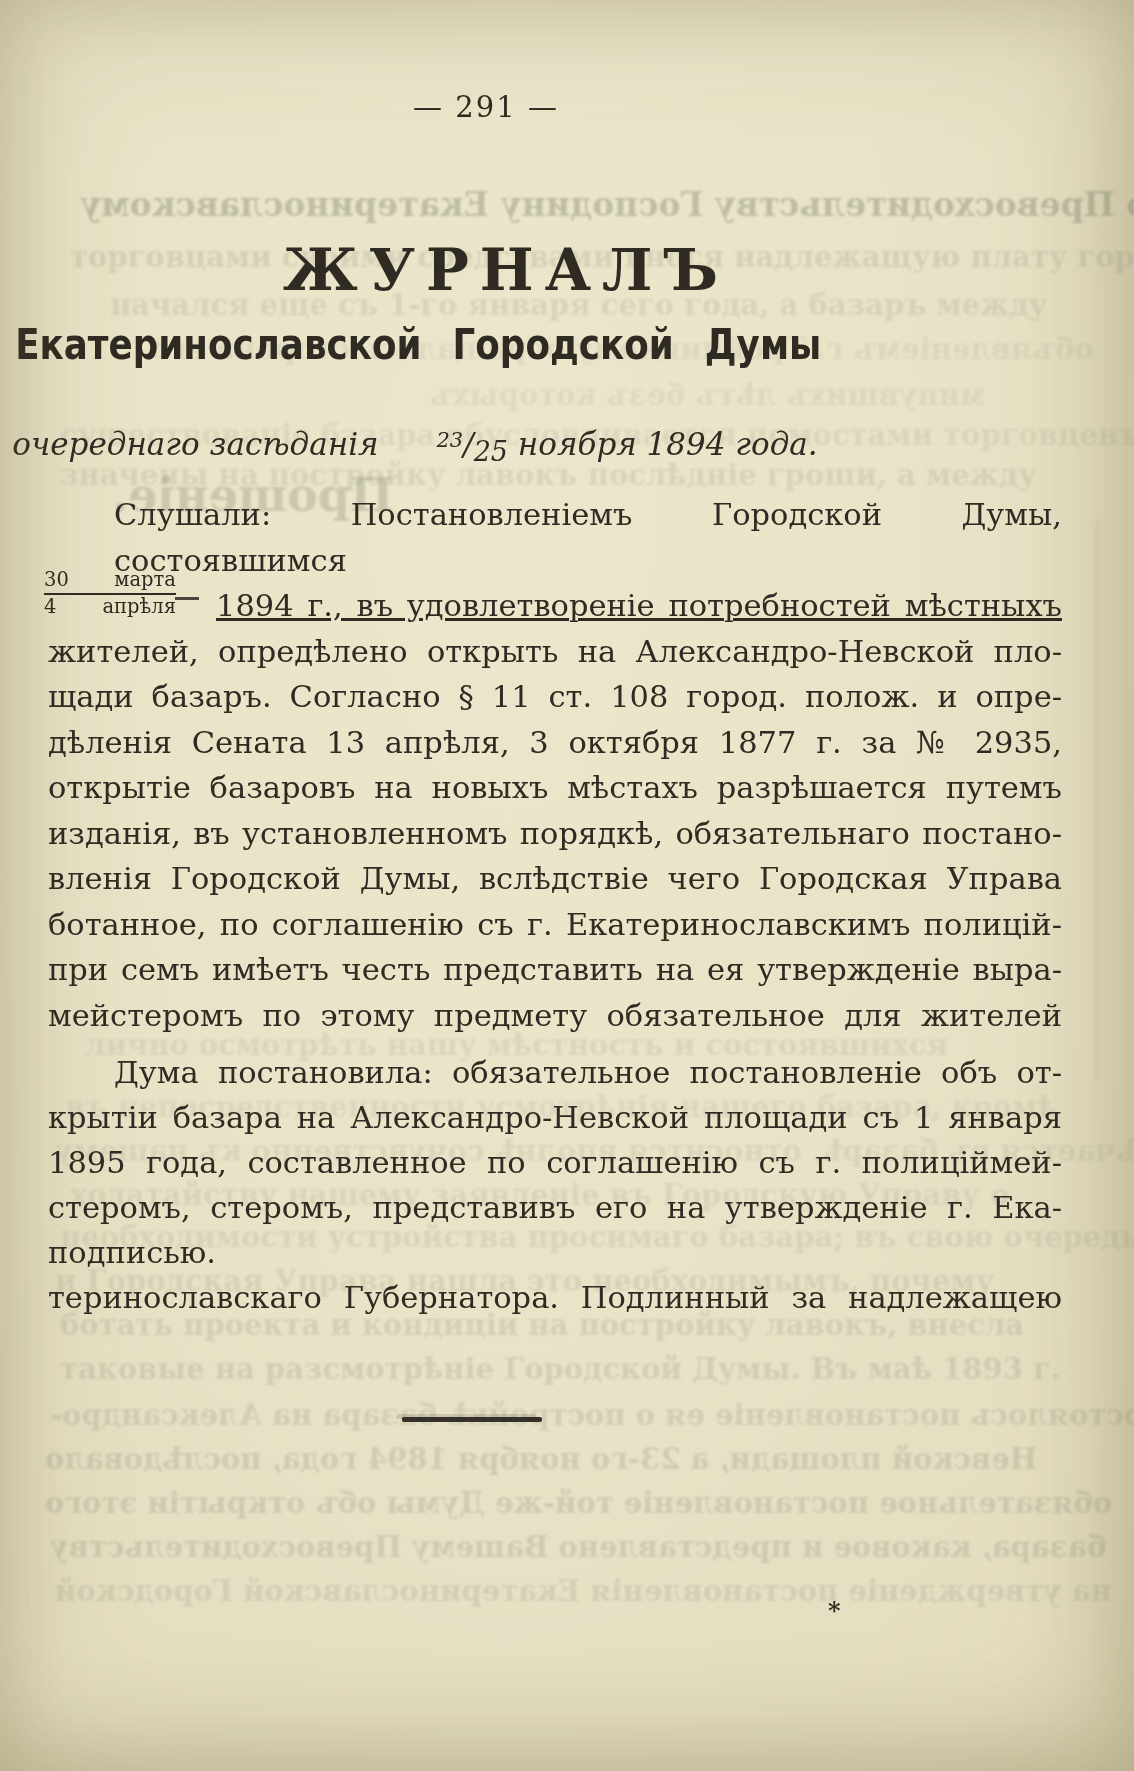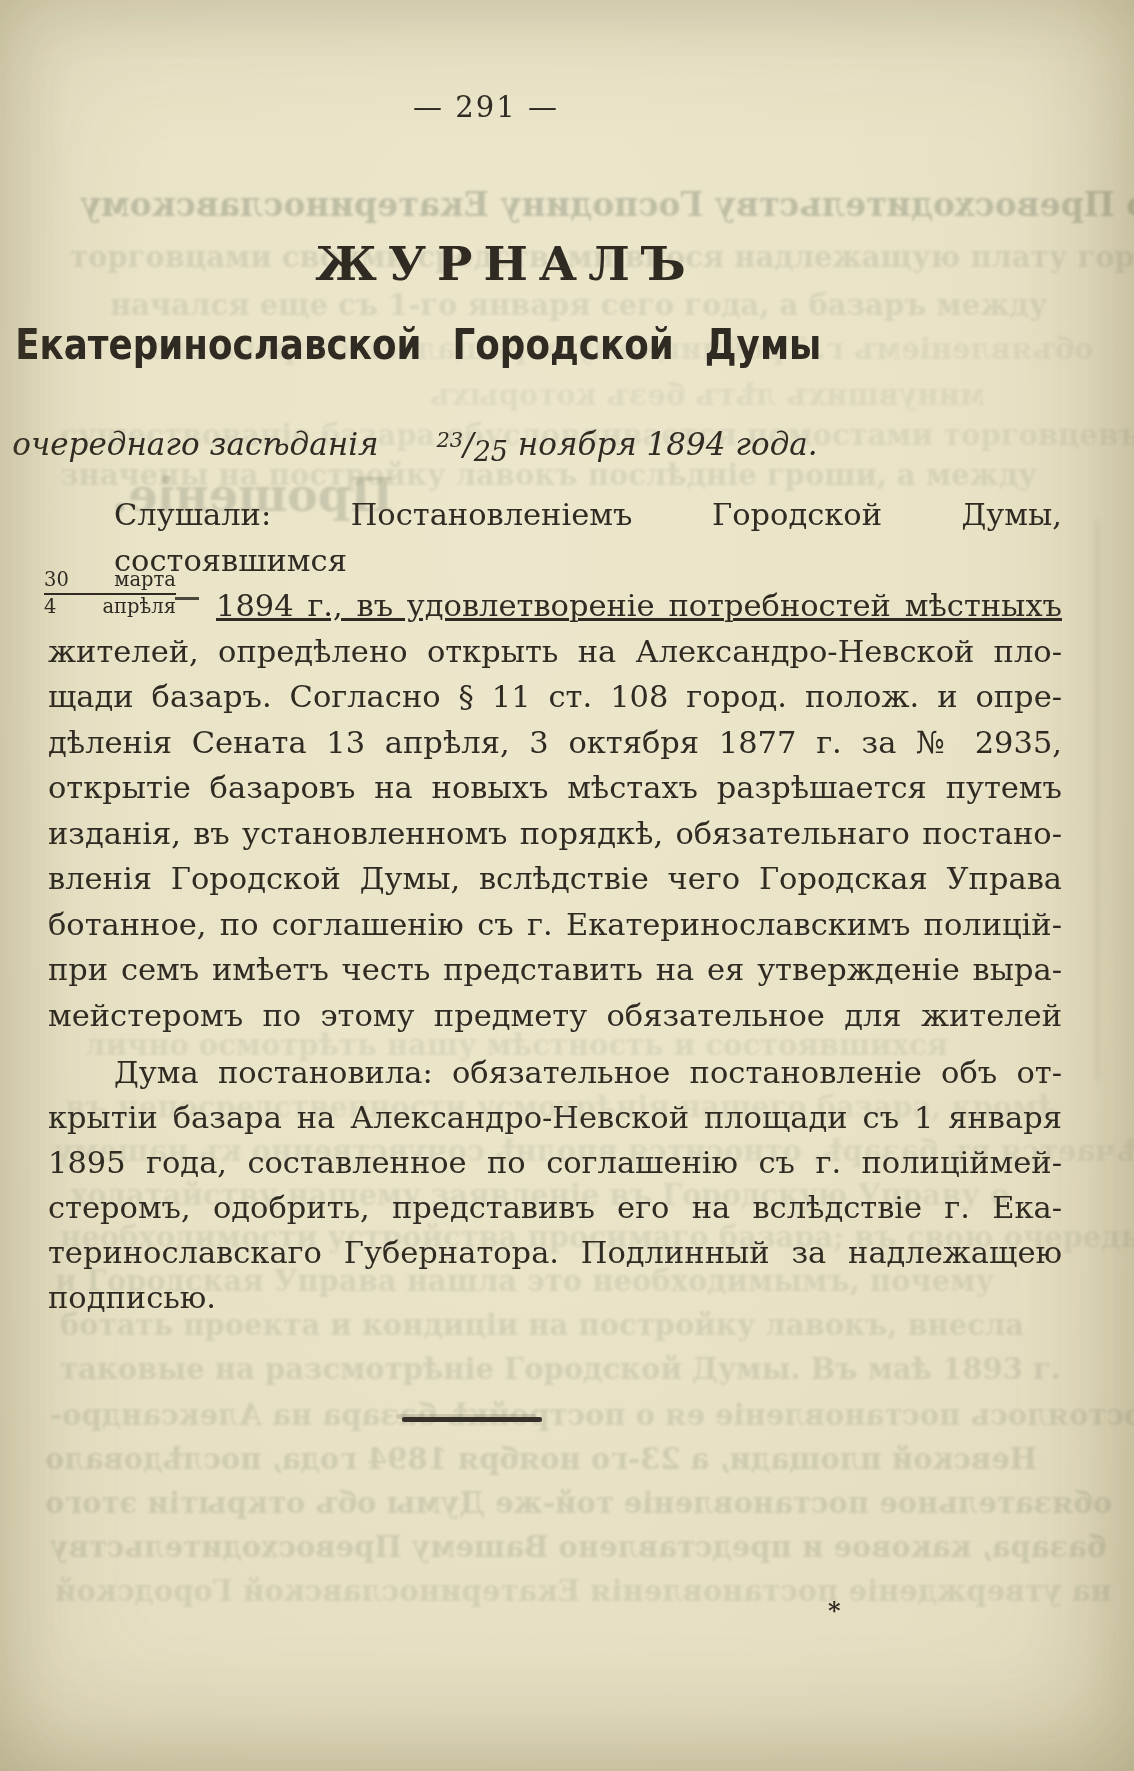--- a/index.html
+++ b/index.html
@@ -9,21 +9,21 @@
     font-family:"DejaVu Serif", serif;
     color:#2f2b23;
   }
   .page::after {
     content:''; position:absolute; inset:0; pointer-events:none;
     box-shadow: inset 0 0 140px rgba(110,98,55,.20), inset -18px -28px 90px rgba(110,98,55,.16), inset 10px 6px 60px rgba(110,98,55,.10);
   }
   .pageno { position:absolute; top:90px; left:16px; width:940px; text-align:center;
     font-size:29px; letter-spacing:2px; }
   .title { position:absolute; top:236px; left:0; width:990px; text-align:center;
-    font-size:47px; font-weight:bold; letter-spacing:11px; padding-left:11px; }
+    font-size:57px; font-weight:bold; letter-spacing:11px; padding-left:11px; }
   .subtitle-wrap { position:absolute; top:320px; left:0; width:892px;
     display:flex; justify-content:flex-end; }
   .subtitle { font-family:"DejaVu Sans", sans-serif; font-weight:bold; font-size:42px;
     white-space:nowrap; word-spacing:22px; transform:scaleX(.85); }
   .session { position:absolute; top:426px; left:0; width:830px; text-align:center;
     font-style:italic; font-size:31px; }
   .session .sup { font-size:21px; vertical-align:8px;margin-left:48px; }
   .session .sub { font-size:27px; vertical-align:-6px;font-style:italic; }
 
   .para { position:absolute; left:48px; width:1014px; font-size:30.5px; }
@@ -109,22 +109,22 @@
     <div class="pl">вленія Городской Думы, вслѣдствіе чего Городская Управа</div>
     <div class="pl">ботанное, по соглашенію съ г. Екатеринославскимъ полицій-</div>
     <div class="pl">при семъ имѣетъ честь представить на ея утвержденіе выра-</div>
     <div class="pl">мейстеромъ по этому предмету обязательное для жителей</div>
   </div>
 
   <div class="para p2">
     <div class="pl first">Дума постановила: обязательное постановленіе объ от-</div>
     <div class="pl">крытіи базара на Александро-Невской площади съ 1 января</div>
     <div class="pl">1895 года, составленное по соглашенію съ г. полиціймей-</div>
-    <div class="pl">стеромъ, одобрить, представивъ его на вслѣдствіе г. Ека-</div>
+    <div class="pl">стеромъ, стеромъ, представивъ его на утвержденіе г. Ека-</div>
+    <div class="pl end">подписью.</div>
     <div class="pl">теринославскаго Губернатора. Подлинный за надлежащею</div>
-    <div class="pl end">подписью.</div>
   </div>
 
   <div class="rule"></div>
 
   <div class="footnote">*</div>
 
 </div>
 
 </body></html>

